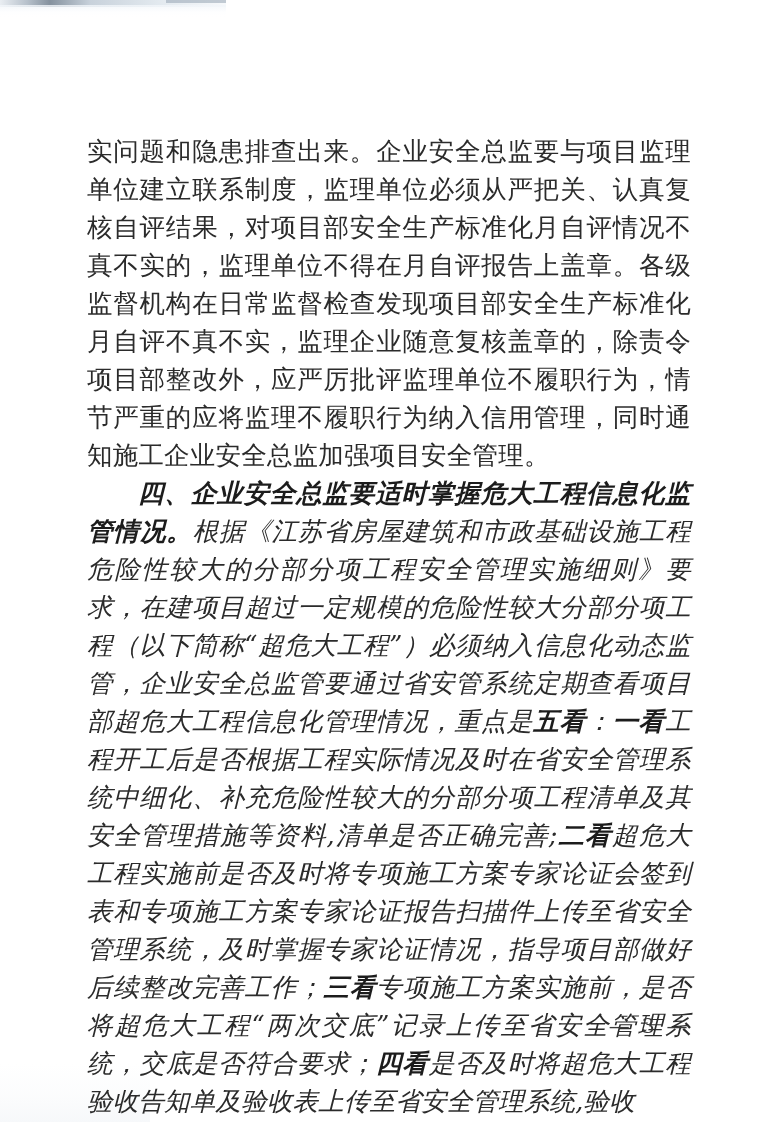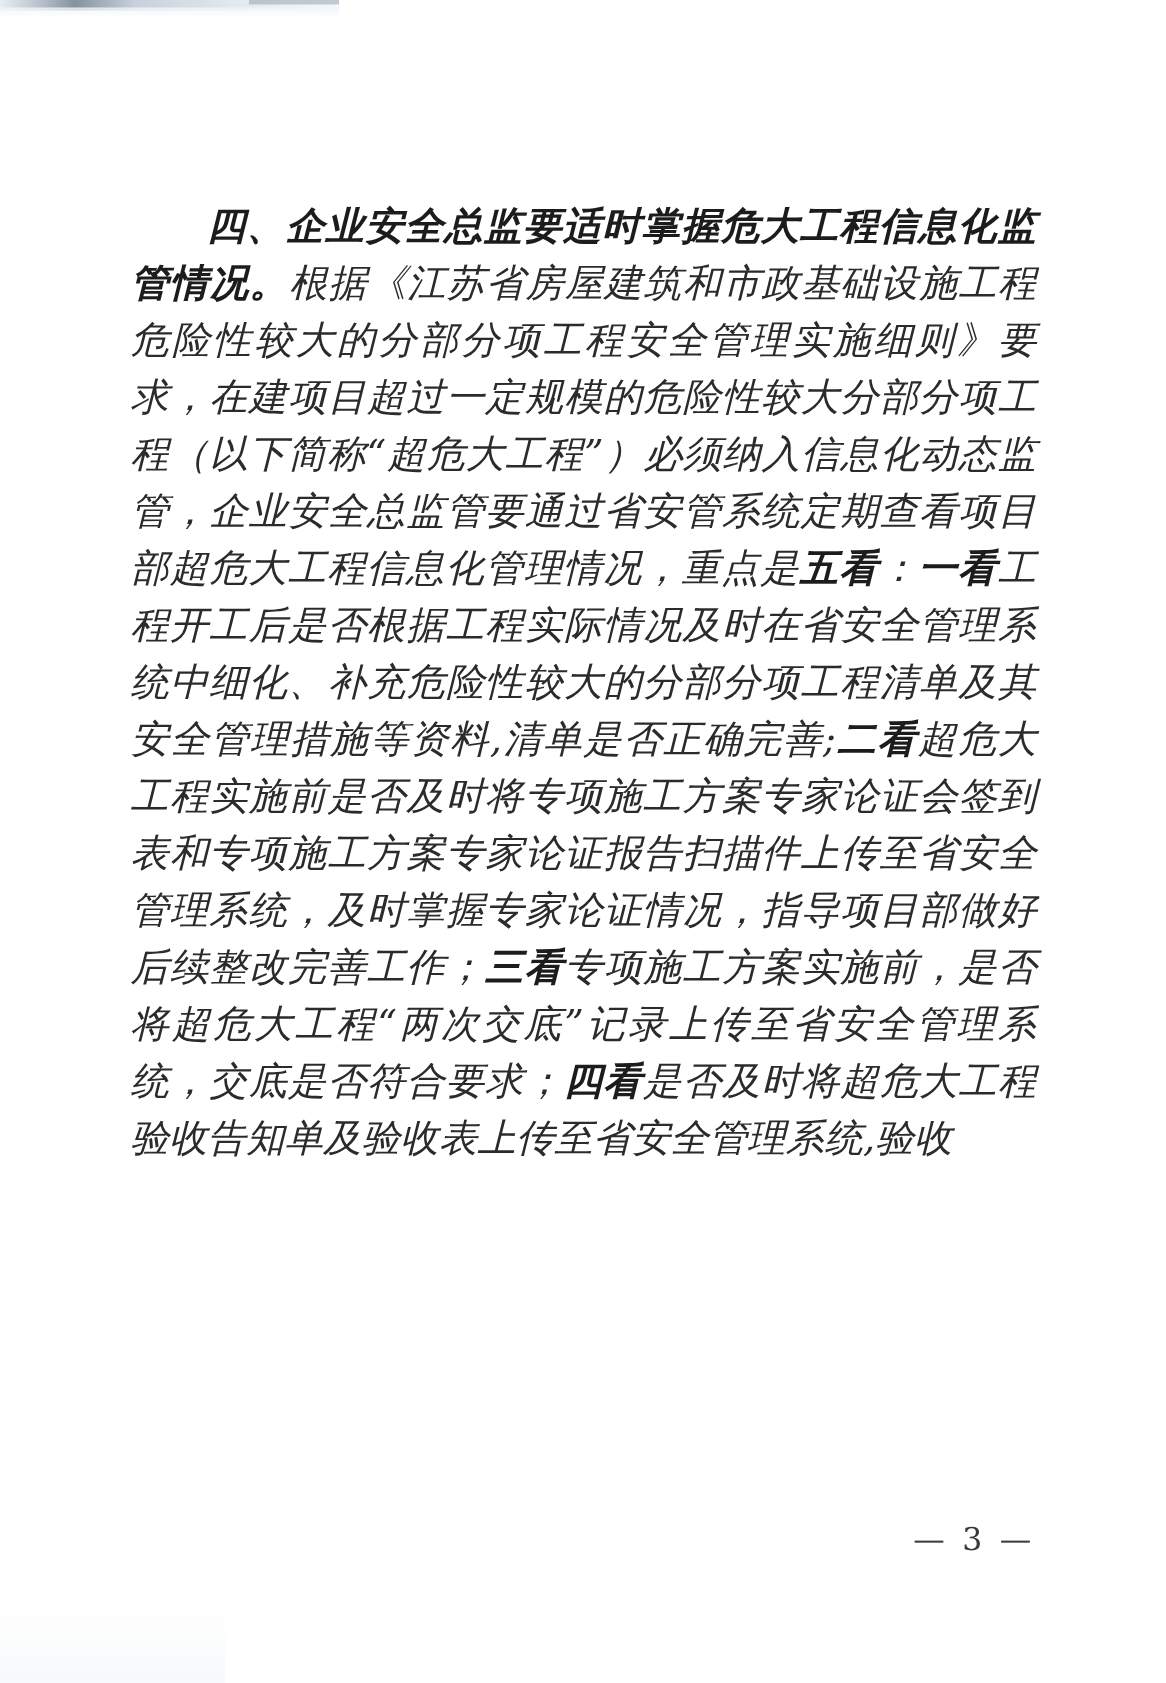--- a/index.html
+++ b/index.html
@@ -118,18 +118,19 @@
 <body>
 
 <div class="page">
 
   <div class="scan-streak-top"></div>
   <div class="scan-streak-top2"></div>
   <div class="scan-streak-top3"></div>
   <div class="scan-streak-bottom"></div>
 
   <div class="doc-body" id="doc-body">
+      <p class="para"><span>实问题和隐患排查出来。企业安全总监要与项目监理单位建立联系制度，监理单位必须从严把关、认真复核自评结果，对项目部安全生产标准化月自评情况不真不实的，监理单位不得在月自评报告上盖章。各级监督机构在日常监督检查发现项目部安全生产标准化月自评不真不实，监理企业随意复核盖章的，除责令项目部整改外，应严厉批评监理单位不履职行为，情节严重的应将监理不履职行为纳入信用管理，同时通知施工企业安全总监加强项目安全管理。</span></p>
       <p class="para indent"><span class="b">四、企业安全总监要适时掌握危大工程信息化监管情况。</span><span>根据《江苏省房屋建筑和市政基础设施工程危险性较大的分部分项工程安全管理实施细则》要求，在建项目超过一定规模的危险性较大分部分项工程（以下简称“超危大工程”）必须纳入信息化动态监管，企业安全总监管要通过省安管系统定期查看项目部超危大工程信息化管理情况，重点是</span><span class="b">五看</span><span>：</span><span class="b">一看</span><span>工程开工后是否根据工程实际情况及时在省安全管理系统中细化、补充危险性较大的分部分项工程清单及其安全管理措施等资料,清单是否正确完善;</span><span class="b">二看</span><span>超危大工程实施前是否及时将专项施工方案专家论证会签到表和专项施工方案专家论证报告扫描件上传至省安全管理系统，及时掌握专家论证情况，指导项目部做好后续整改完善工作；</span><span class="b">三看</span><span>专项施工方案实施前，是否将超危大工程“两次交底”记录上传至省安全管理系统，交底是否符合要求；</span><span class="b">四看</span><span>是否及时将超危大工程验收告知单及验收表上传至省安全管理系统,验收</span></p>
     </div>
 
   <div class="page-number">— 3 —</div>
 
 </div>
 
 </body></html>

